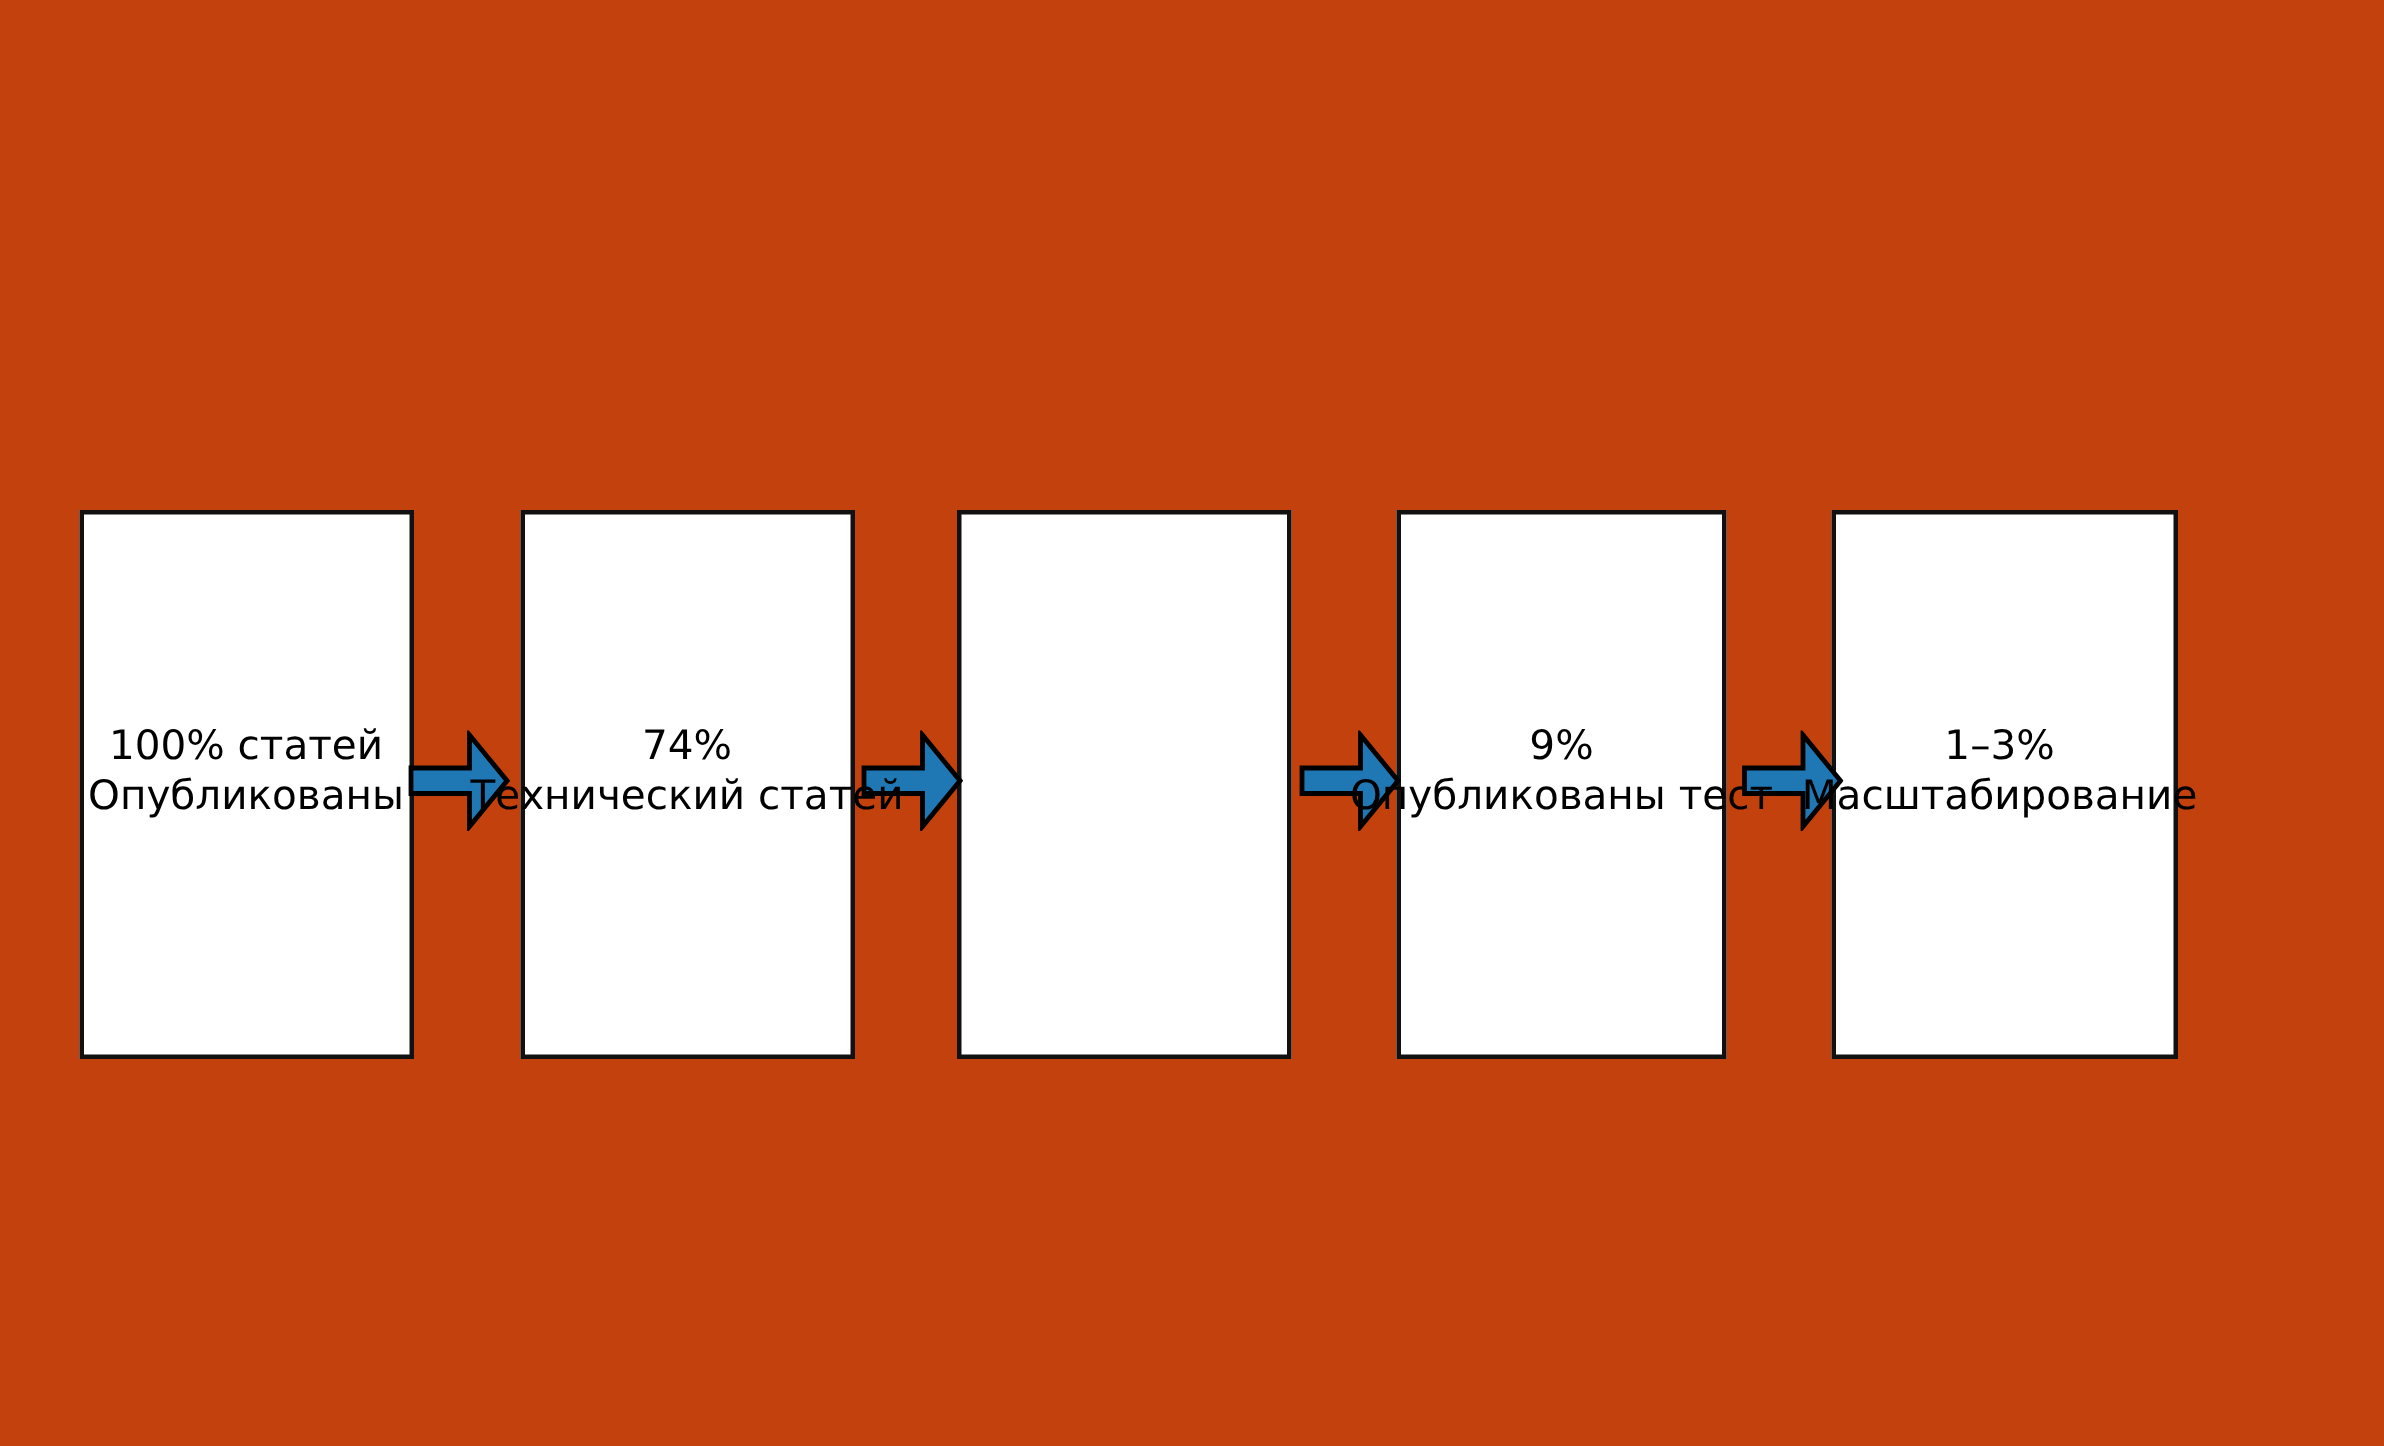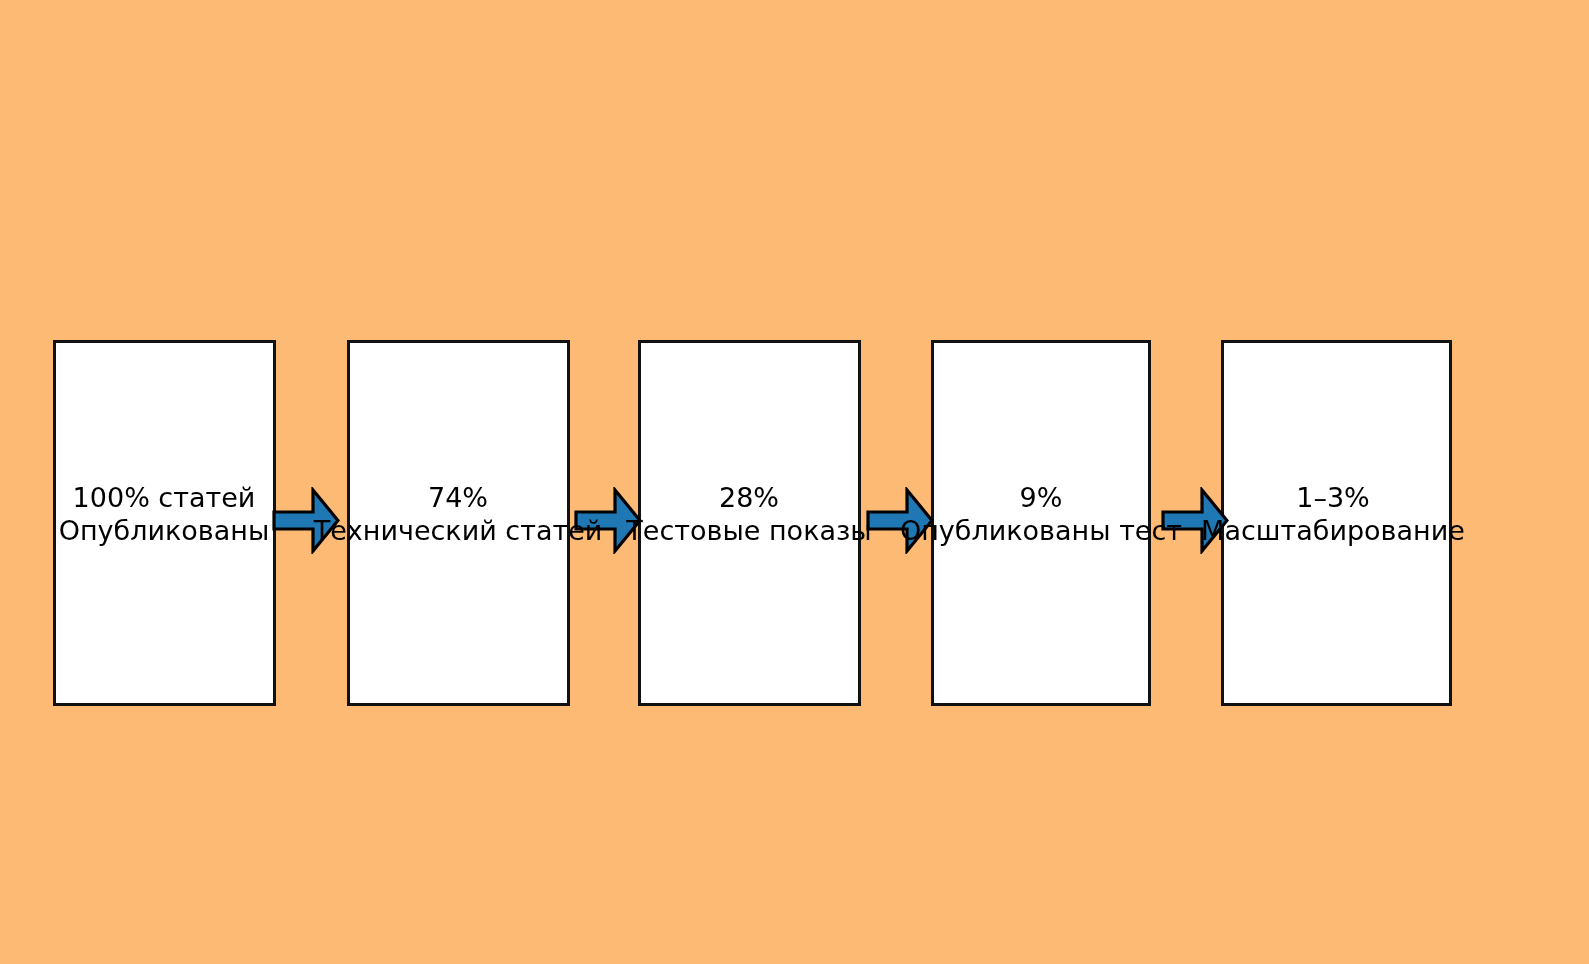--- a/index.html
+++ b/index.html
@@ -1,18 +1,18 @@
 <!DOCTYPE html>
 <html><head>
 <meta charset="utf-8">
 <style>
   html,body{margin:0;padding:0;background:#ffffff;}
   body{width:1589px;height:964px;overflow:hidden;
        font-family:"DejaVu Sans","Liberation Sans",sans-serif;}
-  #stage{position:relative;width:1589px;height:964px;background:#fdba74;}
+  #stage{position:relative;width:1589px;height:964px;background:#c2410c;}
 
   .funnel-box{
     position:absolute;
     top:340px;
     height:366px;
     background:#ffffff;
     border:3px solid #111111;
     box-sizing:border-box;
   }
 
@@ -86,24 +86,20 @@
   <div class="stage-text" style="left:164px;transform:translateX(-50%);">
     <span class="stage-pct">100% статей</span>
     <span class="stage-label">Опубликованы</span>
   </div>
 
   <div class="stage-text" style="left:458px;transform:translateX(-50%);">
     <span class="stage-pct">74%</span>
     <span class="stage-label">Технический статей</span>
   </div>
 
-  <div class="stage-text" style="left:749px;transform:translateX(-50%);">
-    <span class="stage-pct">28%</span>
-    <span class="stage-label">Тестовые показы</span>
-  </div>
 
   <div class="stage-text" style="left:1041px;transform:translateX(-50%);">
     <span class="stage-pct">9%</span>
     <span class="stage-label">Опубликованы тест</span>
   </div>
 
   <div class="stage-text" style="left:1333px;transform:translateX(-50%);">
     <span class="stage-pct">1–3%</span>
     <span class="stage-label">Масштабирование</span>
   </div>

